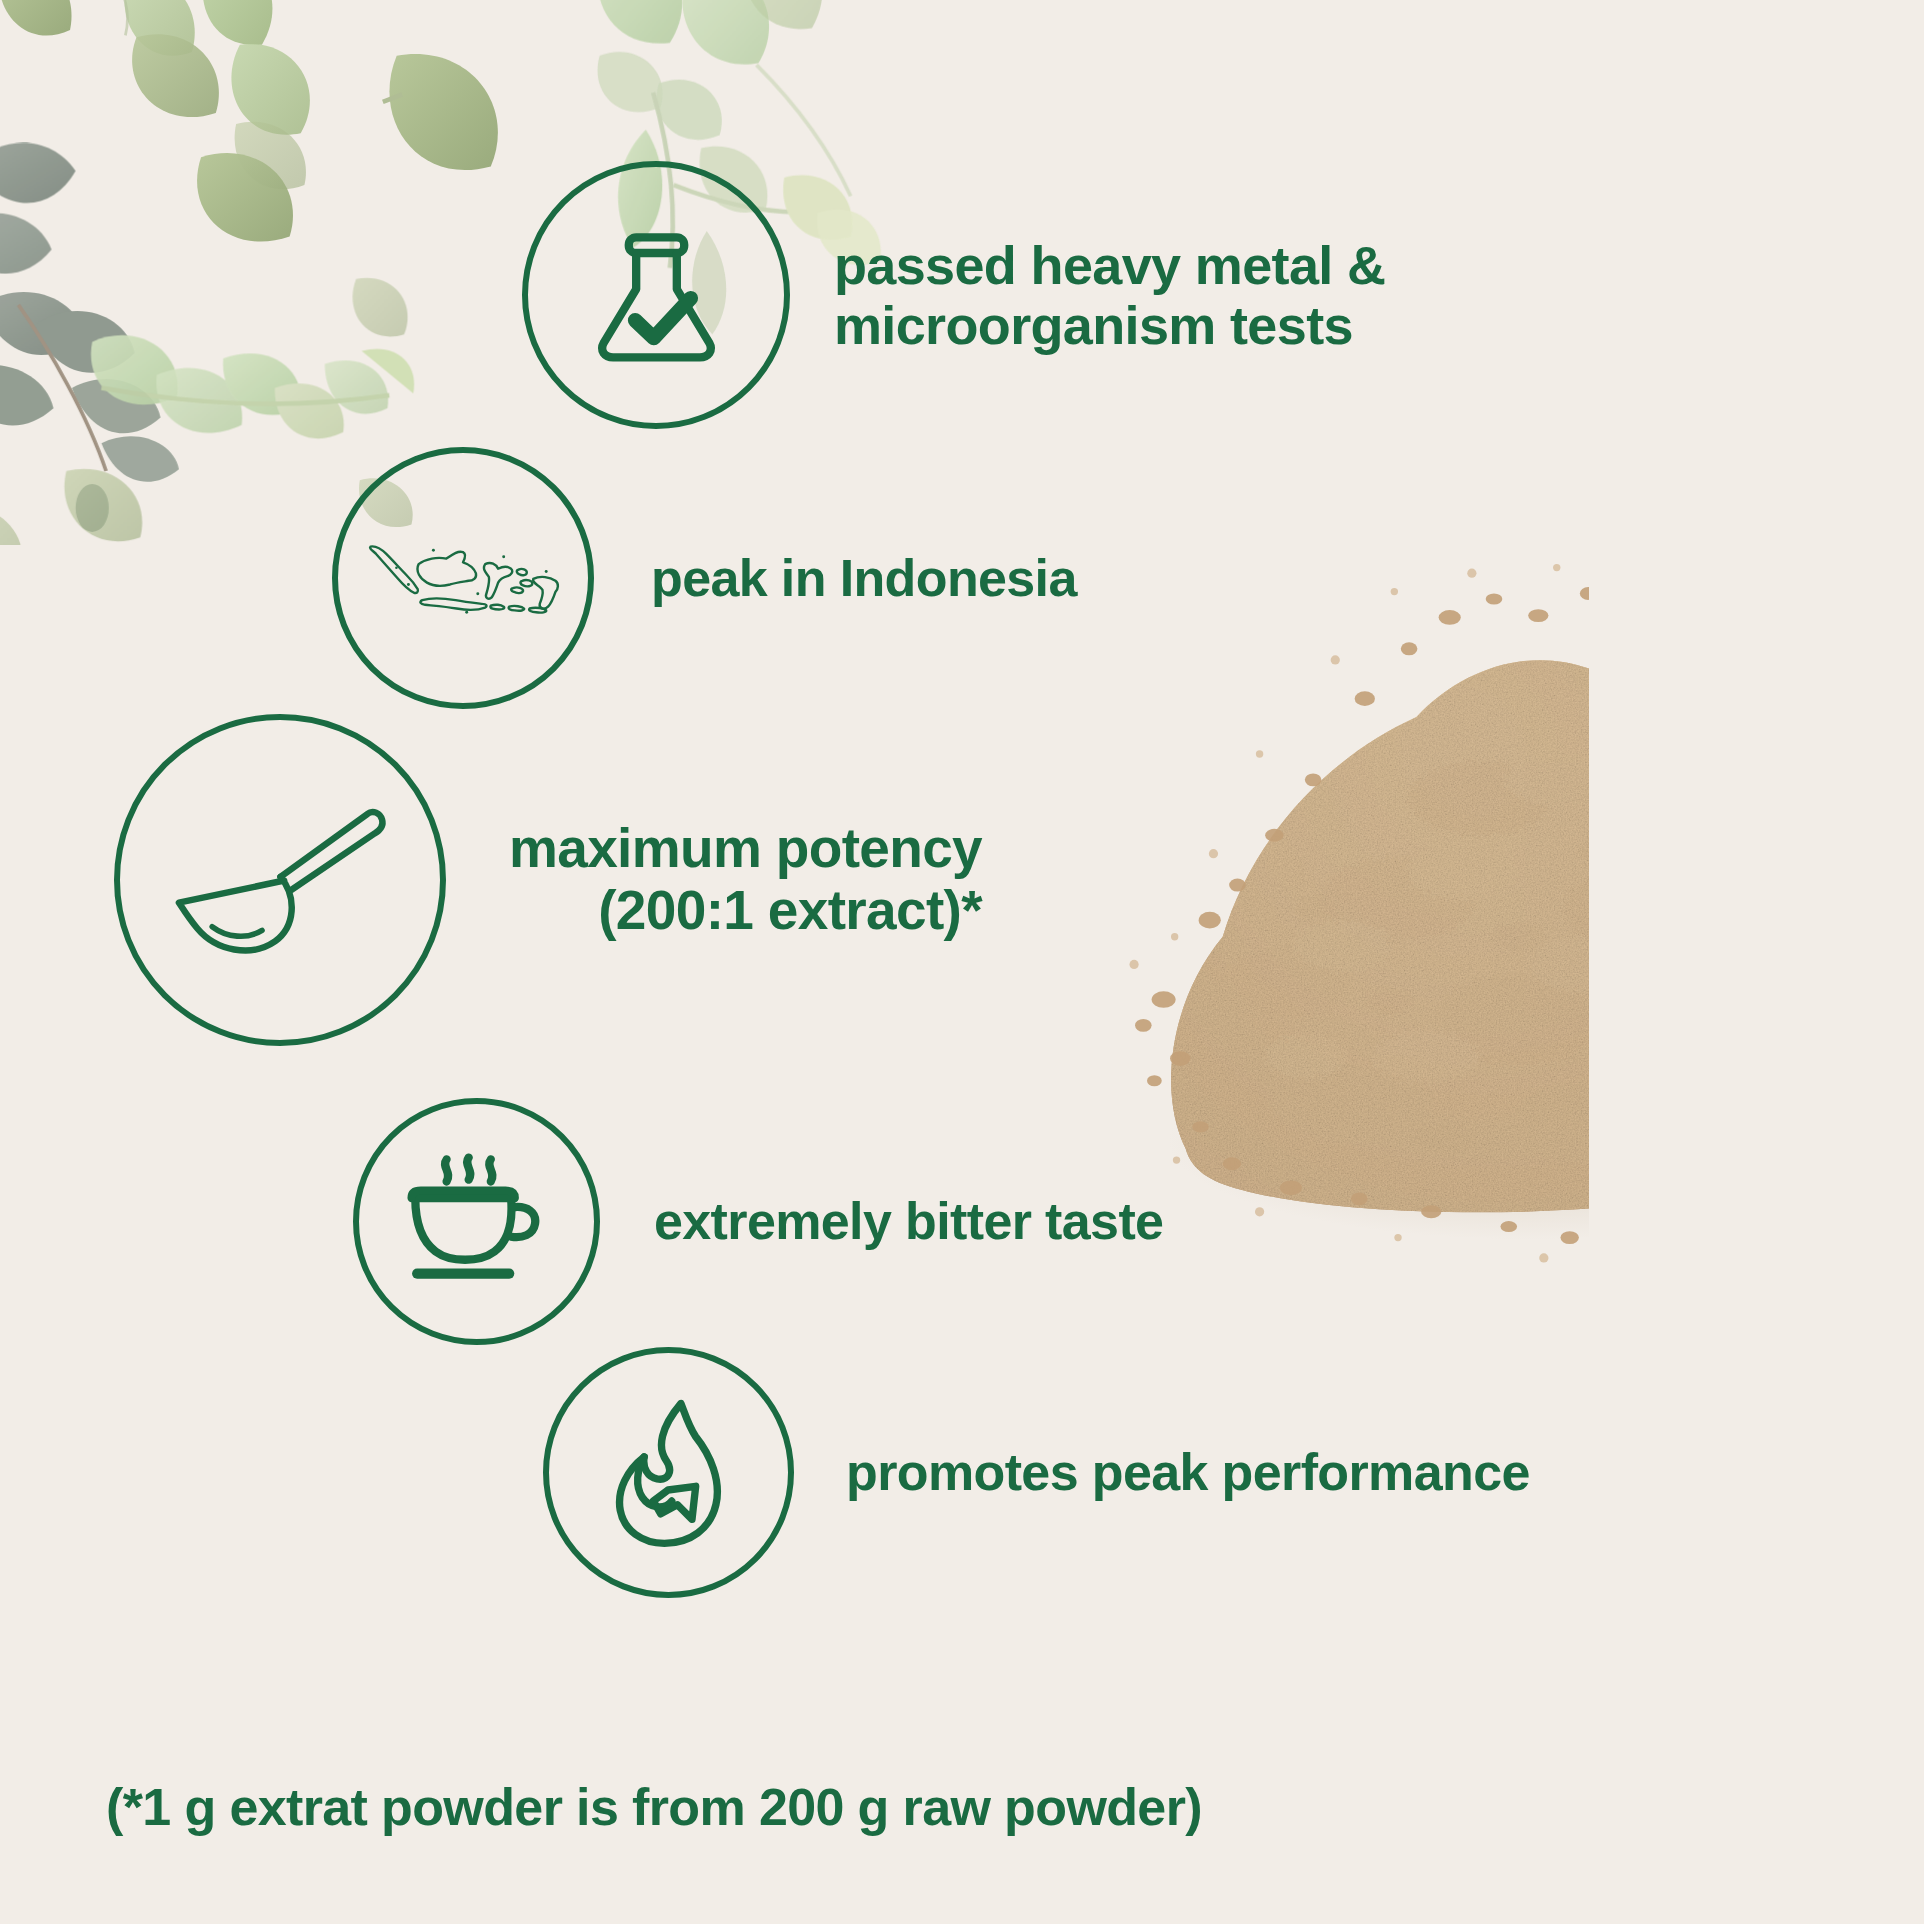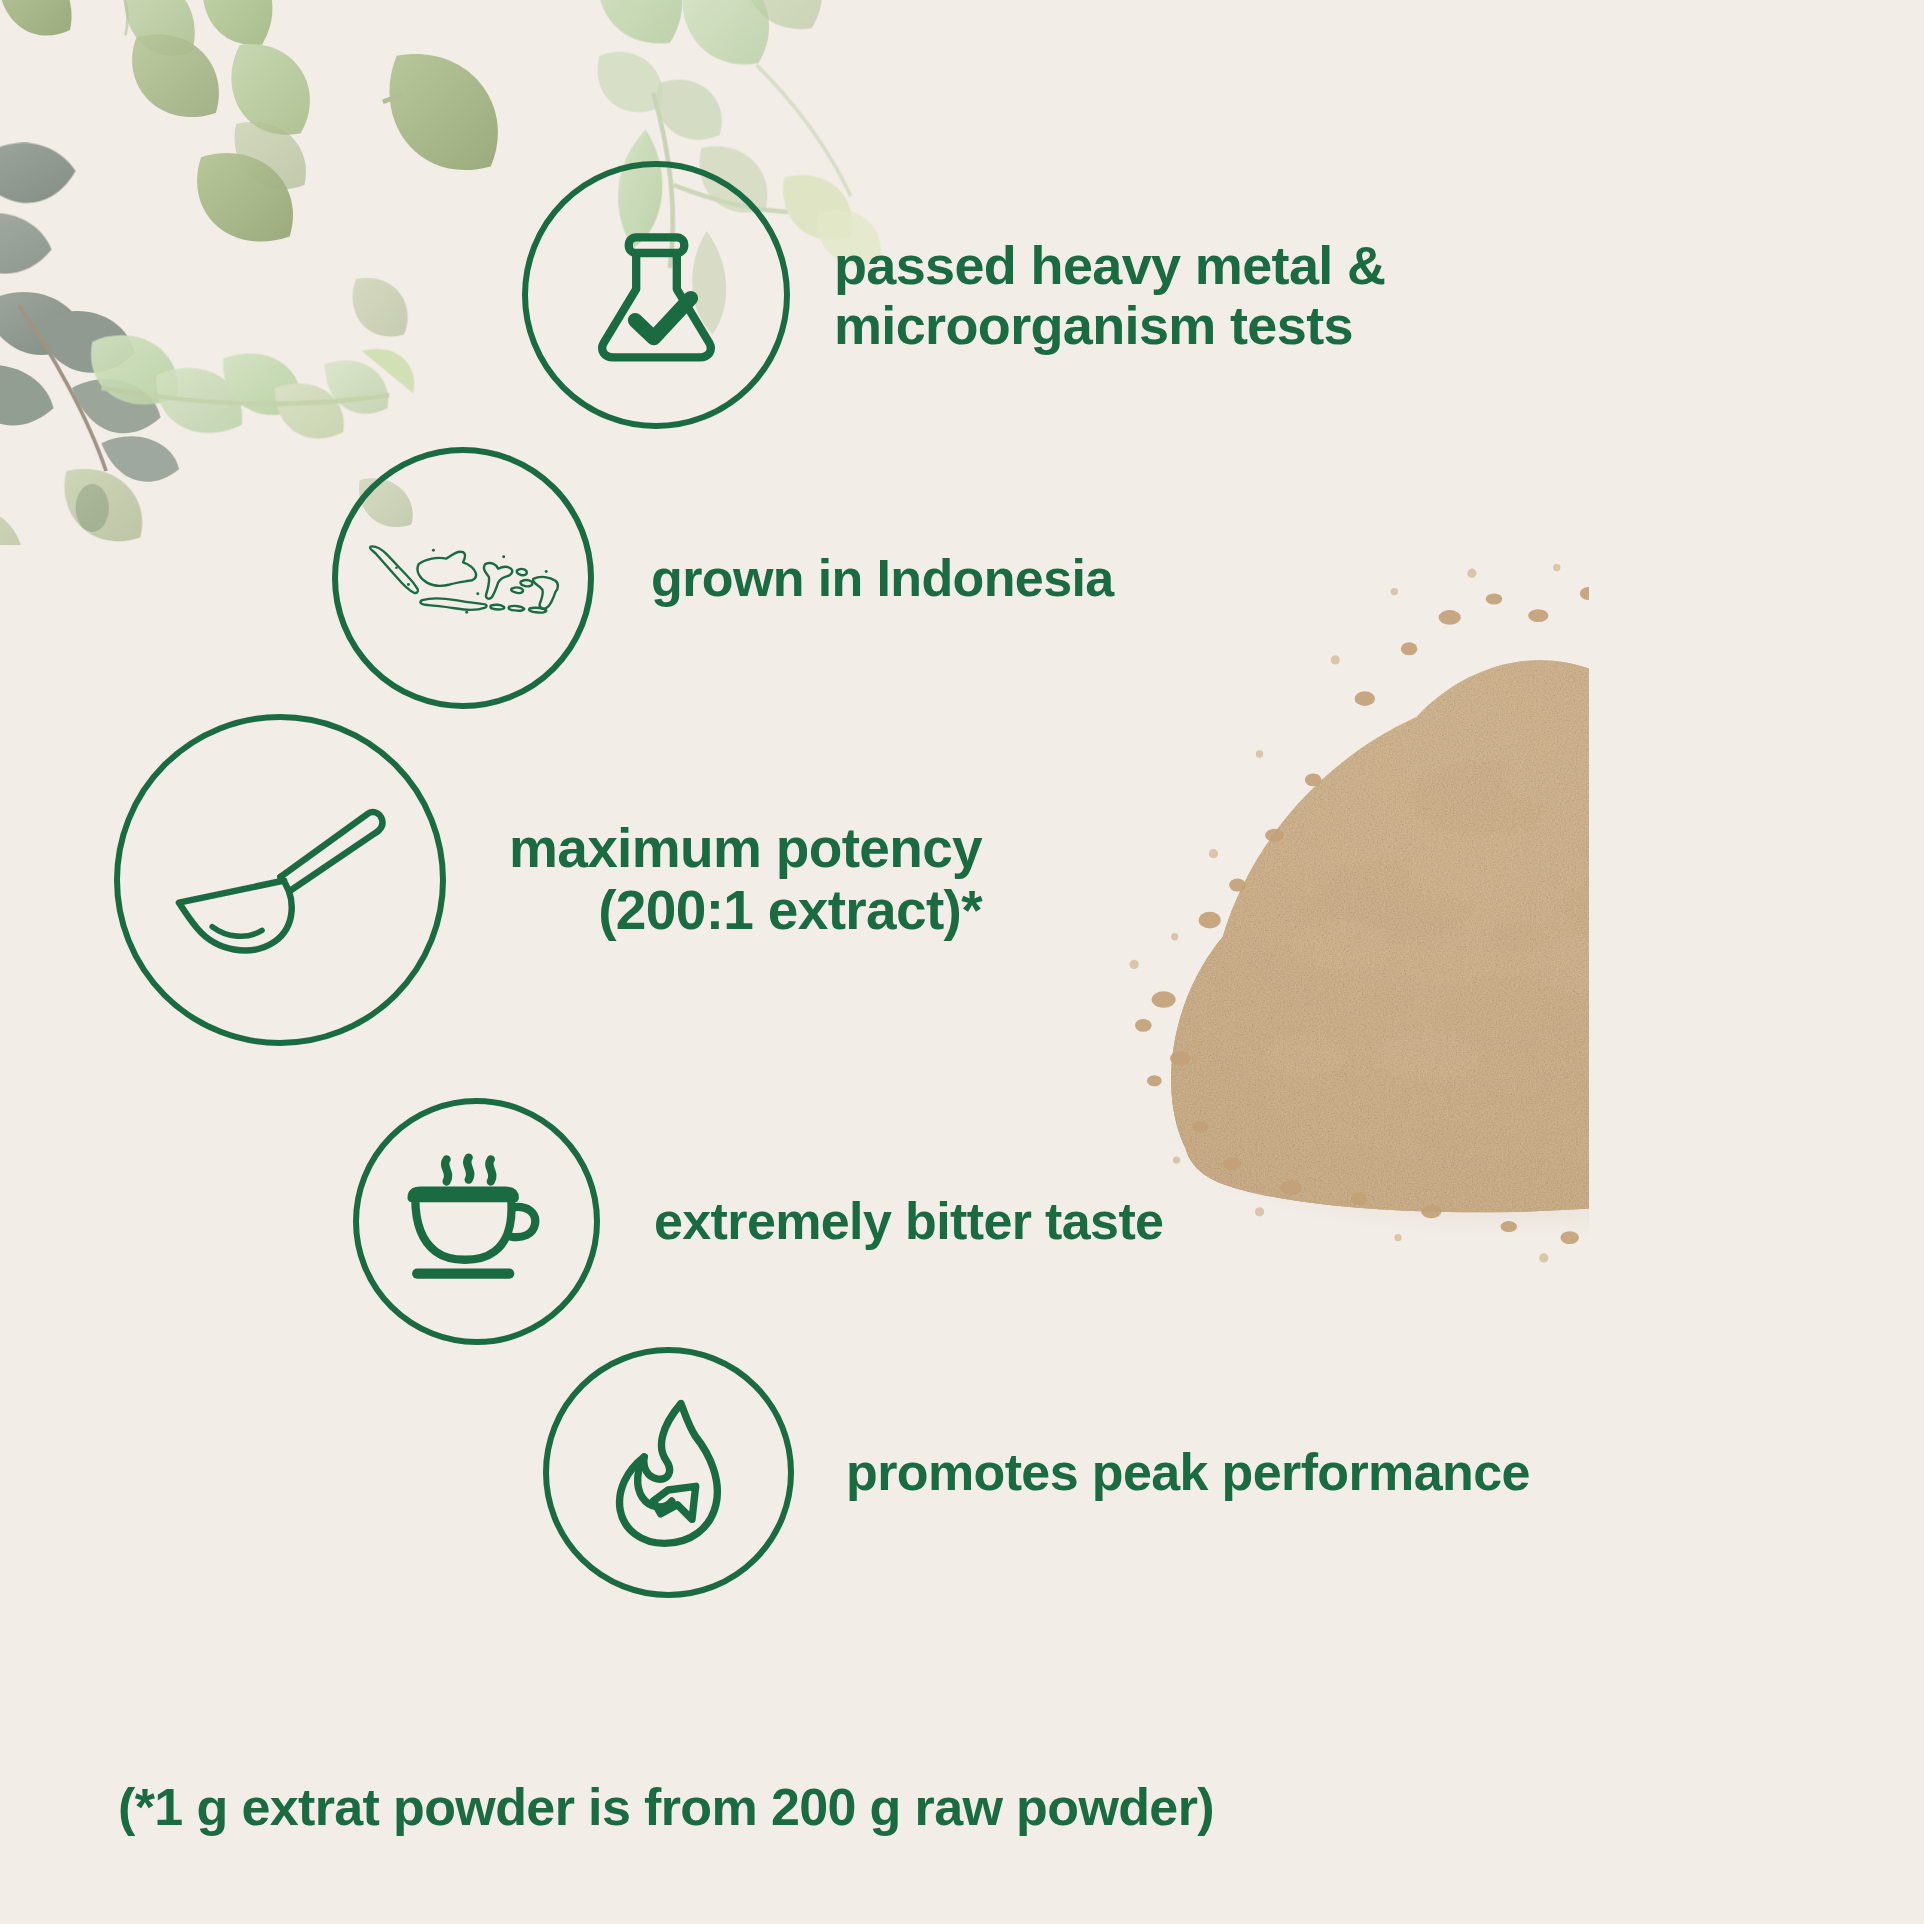--- a/index.html
+++ b/index.html
@@ -90,21 +90,21 @@
   #feature-3 .feature-label { font-size: 52px; margin-left: 54px; }
 
   
   #feature-4 { left: 543px; top: 1347px; }
   #feature-4 .badge { width: 251px; height: 251px; }
   #feature-4 .feature-label { font-size: 52px; margin-left: 52px; }
 
   
   #footnote {
     position: absolute;
-    left: 118px;
+    left: 106px;
     top: 1777px;
     color: #1a6b42;
     font-weight: bold;
     font-size: 52px;
     letter-spacing: -0.012em;
   }
 </style>
 </head>
 <body>
 
@@ -379,21 +379,21 @@
           <circle cx="47" cy="62" r="1.6" fill="#1a6b42" stroke="none"></circle>
           <circle cx="74" cy="25" r="1.6" fill="#1a6b42" stroke="none"></circle>
           <circle cx="122" cy="72" r="1.6" fill="#1a6b42" stroke="none"></circle>
           <circle cx="150" cy="32" r="1.6" fill="#1a6b42" stroke="none"></circle>
           <circle cx="196" cy="48" r="1.6" fill="#1a6b42" stroke="none"></circle>
           <circle cx="110" cy="92" r="1.6" fill="#1a6b42" stroke="none"></circle>
           <circle cx="34" cy="44" r="1.4" fill="#1a6b42" stroke="none"></circle>
         </svg>
       </span>
     </div>
-    <div class="feature-label">grown in Indonesia</div>
+    <div class="feature-label">peak in Indonesia</div>
   </div>
 
   <div class="feature" id="feature-2">
     <div class="badge">
       <span>
         <svg width="229" height="185" viewBox="0 0 248 200" xmlns="http://www.w3.org/2000/svg" fill="none" stroke="#1a6b42" stroke-width="7" stroke-linecap="round" stroke-linejoin="round">
 
           <path d="M124 96 L218 28 C224 23 232 27 234 34 C236 41 231 46 226 49 L136 110"></path>
 
           <path d="M124 96 C142 118 140 150 118 166 C92 184 54 176 34 152

